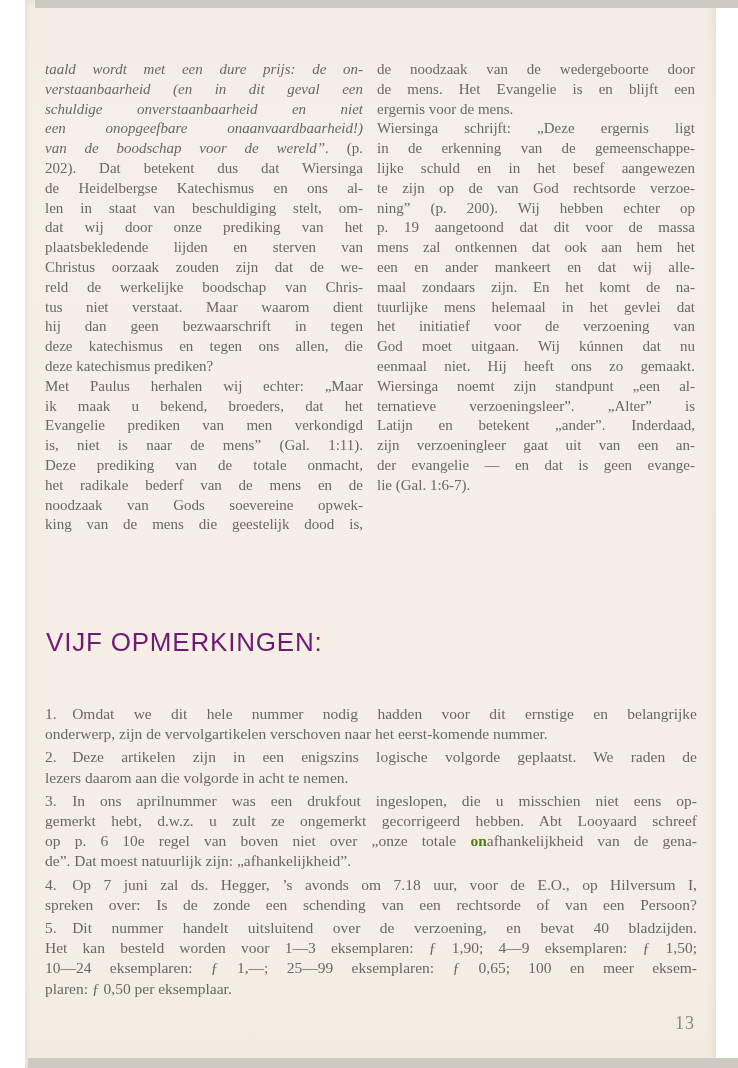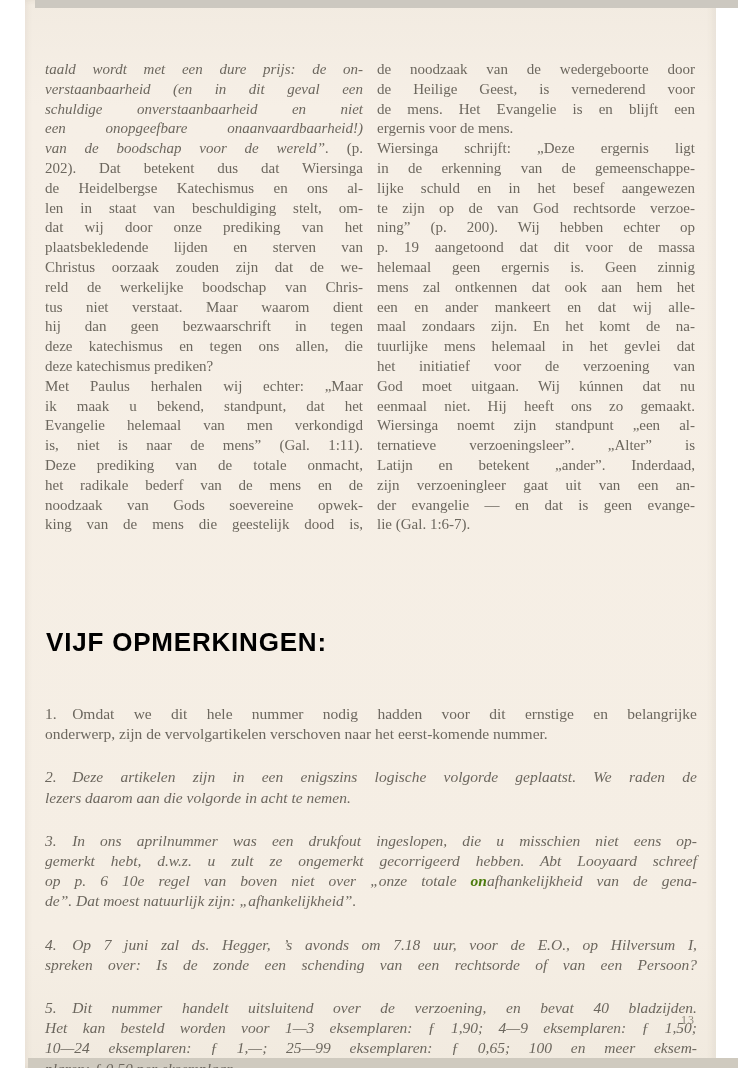--- a/index.html
+++ b/index.html
@@ -20,32 +20,32 @@
     display:flex;gap:14px;color:#6c675e;
   }
   .col{width:318px;font-size:15px;line-height:19.8px;}
   .line{text-align:justify;text-align-last:justify;min-height:19.8px;}
   .remarks .line{min-height:20.2px;}
   .line.last{text-align-last:left;}
   .it{font-style:italic;}
   .bd{font-weight:bold;color:#4d7c0f;}
   .heading{
     position:absolute;top:610px;left:46px;
-    font-family:"Liberation Sans", sans-serif;font-weight:bold;
-    font-size:26px;letter-spacing:0.8px;color:#000000;
+    font-family:"Liberation Sans", sans-serif;font-weight:normal;
+    font-size:26px;letter-spacing:0.8px;color:#701a75;
   }
   .remarks{
     position:absolute;top:704px;left:45px;width:652px;
     font-size:15.5px;line-height:20.2px;color:#6c675e;
   }
   .remark{margin:0;}
-  .remark + .remark{margin-top:23px;font-style:italic;}
+  .remark + .remark{margin-top:3px;}
   .pagenum{
     position:absolute;top:1013px;left:650px;width:45px;text-align:right;
-    font-size:12px;color:#8e887c;letter-spacing:1px;
+    font-size:18px;color:#8e887c;letter-spacing:1px;
   }
 </style>
 </head>
 <body>
 
 <div class="paper"></div>
 <div class="scan-band band-top"></div>
 <div class="scan-band band-bottom"></div>
 
 <div class="columns">
@@ -60,40 +60,38 @@
       <div class="line"><span>len in staat van beschuldiging stelt, om-</span></div>
       <div class="line"><span>dat wij door onze prediking van het</span></div>
       <div class="line"><span>plaatsbekledende lijden en sterven van</span></div>
       <div class="line"><span>Christus oorzaak zouden zijn dat de we-</span></div>
       <div class="line"><span>reld de werkelijke boodschap van Chris-</span></div>
       <div class="line"><span>tus niet verstaat. Maar waarom dient</span></div>
       <div class="line"><span>hij dan geen bezwaarschrift in tegen</span></div>
       <div class="line"><span>deze katechismus en tegen ons allen, die</span></div>
       <div class="line last"><span>deze katechismus prediken?</span></div>
       <div class="line"><span>Met Paulus herhalen wij echter: „Maar</span></div>
-      <div class="line"><span>ik maak u bekend, standpunt, dat het</span></div>
-      <div class="line"><span>Evangelie helemaal van men verkondigd</span></div>
+      <div class="line"><span>ik maak u bekend, broeders, dat het</span></div>
+      <div class="line"><span>Evangelie prediken van men verkondigd</span></div>
       <div class="line"><span>is, niet is naar de mens” (Gal. 1:11).</span></div>
       <div class="line"><span>Deze prediking van de totale onmacht,</span></div>
       <div class="line"><span>het radikale bederf van de mens en de</span></div>
       <div class="line"><span>noodzaak van Gods soevereine opwek-</span></div>
       <div class="line"><span>king van de mens die geestelijk dood is,</span></div>
     </div>
   <div class="col">
       <div class="line"><span>de noodzaak van de wedergeboorte door</span></div>
-      <div class="line"><span>de Heilige Geest, is vernederend voor</span></div>
       <div class="line"><span>de mens. Het Evangelie is en blijft een</span></div>
       <div class="line last"><span>ergernis voor de mens.</span></div>
       <div class="line"><span>Wiersinga schrijft: „Deze ergernis ligt</span></div>
       <div class="line"><span>in de erkenning van de gemeenschappe-</span></div>
       <div class="line"><span>lijke schuld en in het besef aangewezen</span></div>
       <div class="line"><span>te zijn op de van God rechtsorde verzoe-</span></div>
       <div class="line"><span>ning” (p. 200). Wij hebben echter op</span></div>
       <div class="line"><span>p. 19 aangetoond dat dit voor de massa</span></div>
-      <div class="line"><span>helemaal geen ergernis is. Geen zinnig</span></div>
       <div class="line"><span>mens zal ontkennen dat ook aan hem het</span></div>
       <div class="line"><span>een en ander mankeert en dat wij alle-</span></div>
       <div class="line"><span>maal zondaars zijn. En het komt de na-</span></div>
       <div class="line"><span>tuurlijke mens helemaal in het gevlei dat</span></div>
       <div class="line"><span>het initiatief voor de verzoening van</span></div>
       <div class="line"><span>God moet uitgaan. Wij kúnnen dat nu</span></div>
       <div class="line"><span>eenmaal niet. Hij heeft ons zo gemaakt.</span></div>
       <div class="line"><span>Wiersinga noemt zijn standpunt „een al-</span></div>
       <div class="line"><span>ternatieve verzoeningsleer”. „Alter” is</span></div>
       <div class="line"><span>Latijn en betekent „ander”. Inderdaad,</span></div>

